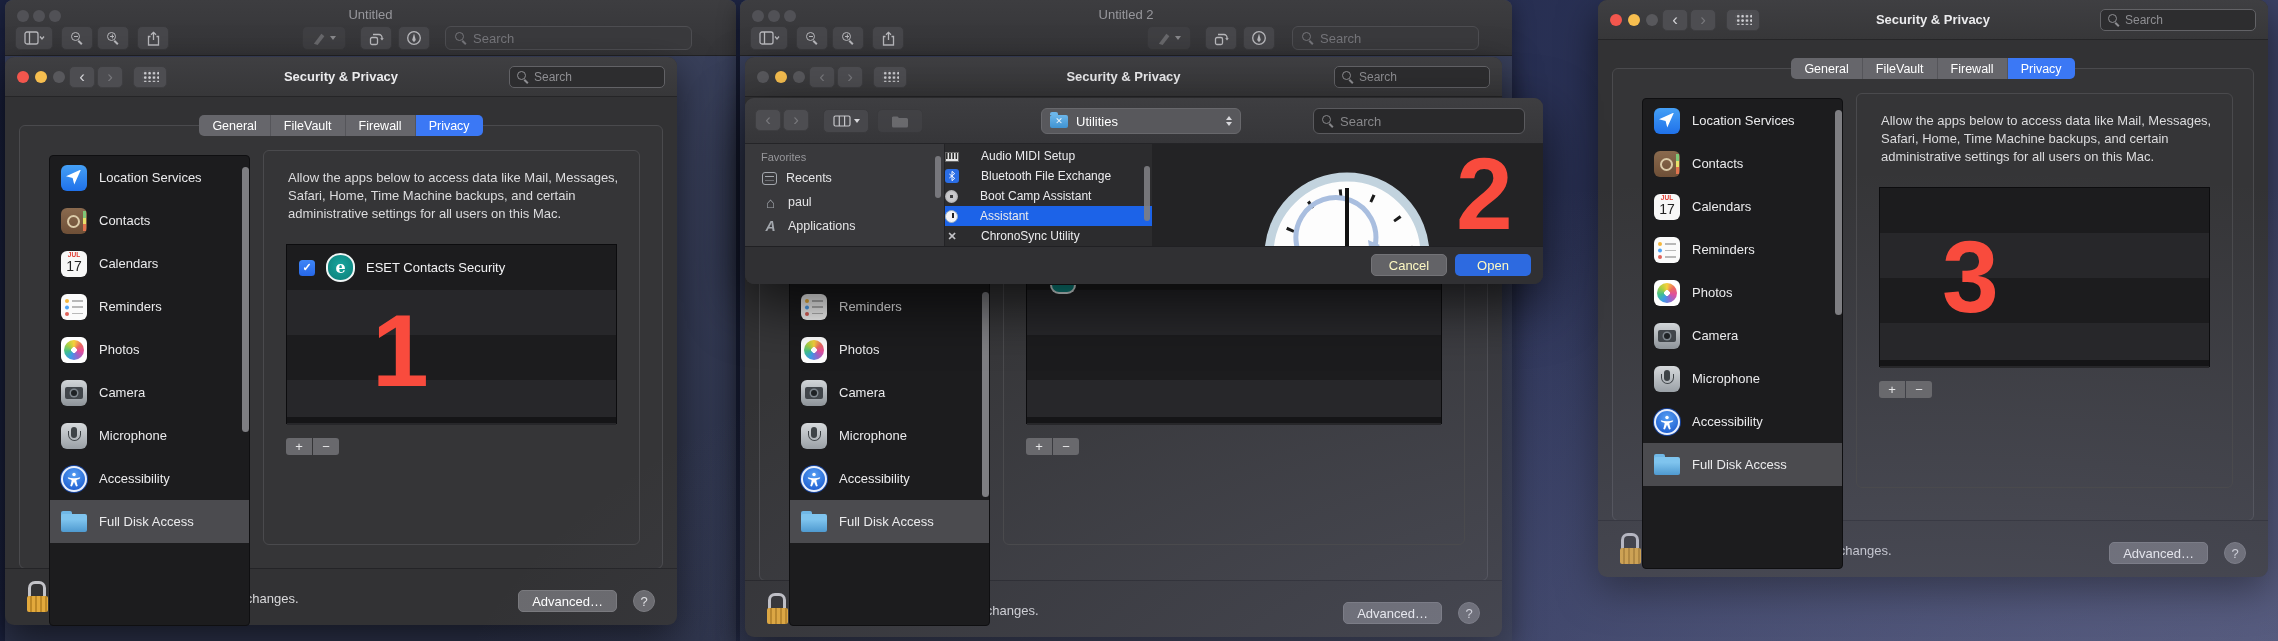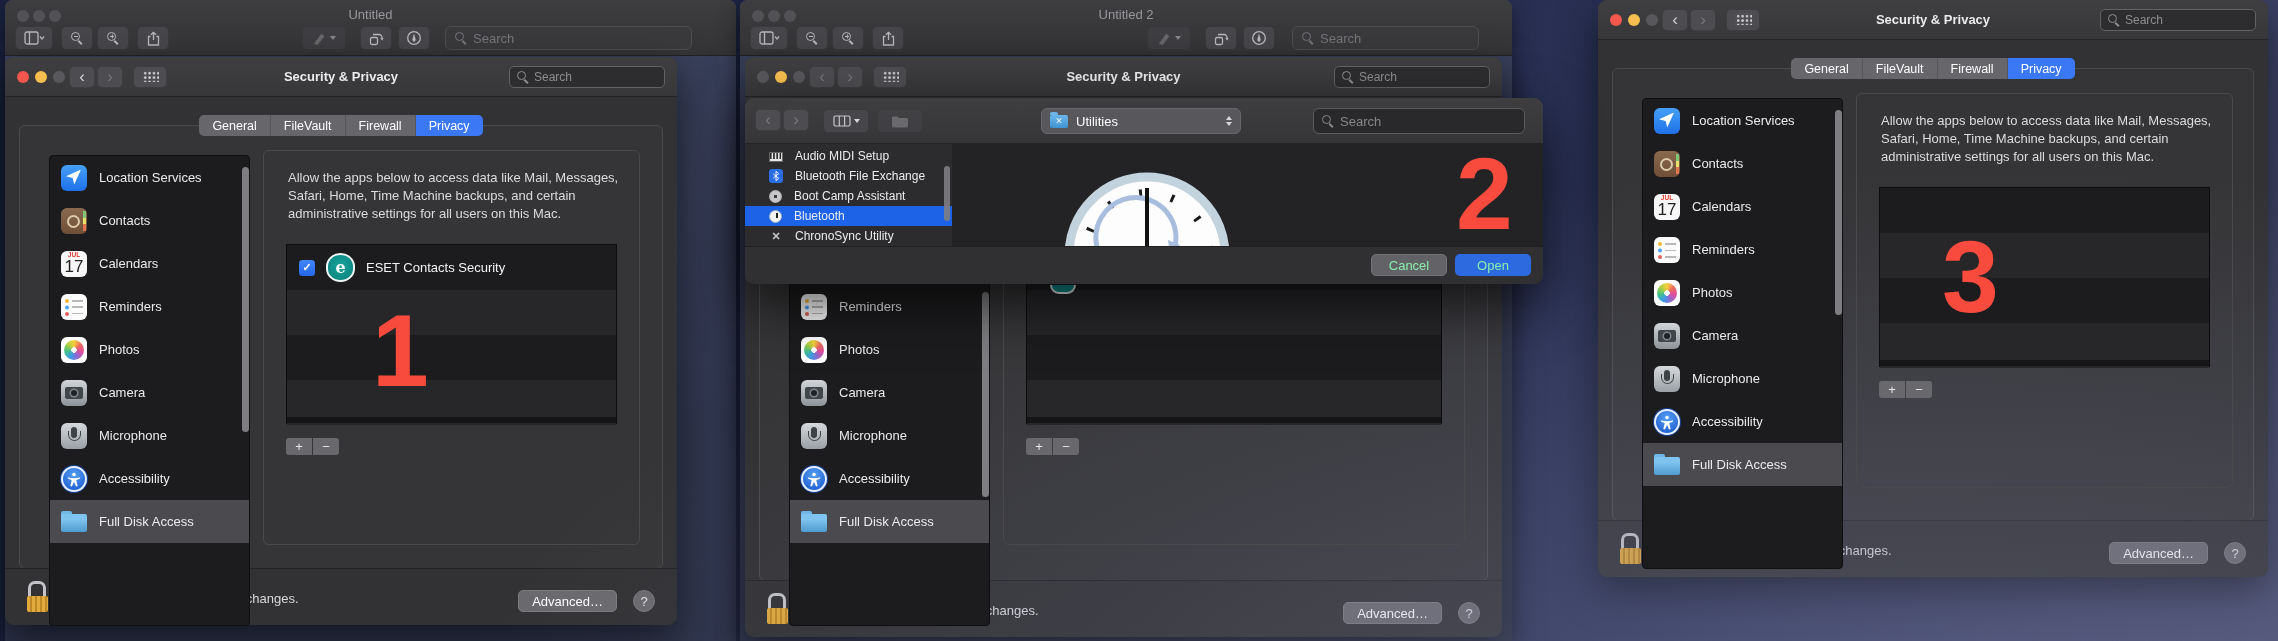--- a/index.html
+++ b/index.html
@@ -64,21 +64,21 @@
 .helpbtn{position:absolute;right:22px;bottom:13px;width:22px;height:22px;border-radius:50%;background:#6a6a6e;border:1px solid #7a7a7e;color:#e3e3e5;font-size:13px;display:flex;align-items:center;justify-content:center;}
 
 .ic{width:26px;height:26px;border-radius:6px;position:relative;flex:none;}
 .ic-loc{background:linear-gradient(#45a0f6,#1f71ea);}
 .ic-loc::after{content:"";position:absolute;left:5px;top:5px;width:15px;height:15px;background:#fff;clip-path:polygon(0% 45%,100% 0%,55% 100%,44% 56%);}
 .ic-con{background:linear-gradient(#8a6a4e,#6e4f37);}
 .ic-con::before{content:"";position:absolute;left:6px;top:7px;width:9px;height:9px;border:2.5px solid #dbcba9;border-radius:50%;}
 .ic-con::after{content:"";position:absolute;right:1.5px;top:3px;width:3px;height:20px;background:linear-gradient(#7fc777 0 33%,#e8e26a 33% 66%,#e2744f 66%);}
 .ic-cal{background:#f7f7f7;overflow:hidden;text-align:center;}
 .calm{display:block;font-size:6.5px;line-height:8px;color:#e03a30;font-weight:700;}
-.cald{display:block;font-size:17px;line-height:15px;color:#222;font-weight:500;}
+.cald{display:block;font-size:14px;line-height:15px;color:#222;font-weight:500;}
 .ic-rem{background:#fbfbfb;}
 .ic-rem::before{content:"";position:absolute;left:4px;top:5px;width:4px;height:4px;border-radius:50%;background:#f6b73c;box-shadow:0 6.5px 0 #4da3f5,0 13px 0 #e0635a;}
 .ic-rem::after{content:"";position:absolute;left:11px;top:6px;right:4px;height:15px;background:repeating-linear-gradient(#b9b9b9 0 1.5px,transparent 1.5px 6.5px);}
 .ic-pho{background:#fff;}
 .ic-pho::after{content:"";position:absolute;left:3px;top:3px;width:20px;height:20px;border-radius:50%;
  background:radial-gradient(circle,#fff 2.6px,transparent 3px),conic-gradient(#f6d13b,#ec6a5e,#e04f9e,#8e6ad0,#3d9be9,#41c08d,#a6cf44,#f6d13b);}
 .ic-cam{background:linear-gradient(#d2d6d9,#8d9399);}
 .ic-cam::before{content:"";position:absolute;left:4px;top:7px;width:18px;height:12px;border-radius:2px;background:#41464b;}
 .ic-cam::after{content:"";position:absolute;left:10px;top:10px;width:6px;height:6px;border-radius:50%;background:#1e2225;box-shadow:0 0 0 1.5px #7e868d;}
 .ic-mic{background:linear-gradient(#d6d9dc,#9aa0a6);}
@@ -102,32 +102,32 @@
 .ic-utils::after{content:"✕";position:absolute;left:0;right:0;top:0;bottom:0;color:#eaf4fb;font-size:9px;line-height:13px;text-align:center;}
 .dsearch{position:absolute;left:568px;top:10px;width:212px;height:26px;background:#29292b;border:1px solid #5a5a5e;border-radius:6px;display:flex;align-items:center;gap:6px;padding:0 8px;color:#87878a;font-size:13px;}
 .dlgcols{position:absolute;top:46px;bottom:38px;left:0;right:0;display:flex;}
 .favcol{width:200px;background:#39393c;border-right:1px solid #232326;position:relative;padding-top:4px;}
 .favhdr{font-size:11px;color:#97979b;padding-left:16px;height:18px;line-height:18px;}
 .favitem{height:24px;display:flex;align-items:center;gap:9px;padding-left:17px;font-size:12.5px;color:#e4e4e6;}
 .fi{width:17px;height:17px;flex:none;display:flex;align-items:center;justify-content:center;color:#a3a7ad;font-size:15px;line-height:1;}
 .fi-rec{border:1.5px solid #a3a7ad;border-radius:3px;width:15px;height:13px;background:repeating-linear-gradient(#a3a7ad 1.5px,transparent 2.5px 5px) content-box;padding:2px;}
 .fi-app{font-weight:700;font-style:italic;font-size:14px;}
 .filecol{width:207px;background:#2c2c2e;position:relative;overflow:hidden;padding-top:2px;}
-.frow{height:20px;display:flex;align-items:center;gap:12px;padding-left:24px;font-size:12px;color:#ececee;white-space:nowrap;}
+.frow{height:20px;display:flex;align-items:center;gap:22px;padding-left:0;font-size:12px;color:#ececee;white-space:nowrap;}
 .frow.sel{background:#1c63e8;}
 .fl{width:14px;height:14px;flex:none;position:relative;display:flex;align-items:center;justify-content:center;}
 .fl-ami{border:1px solid #666;background:#e6e6e6;height:10px;margin-top:1px;background-image:linear-gradient(90deg,#2c2c2c 1.4px,transparent 1.4px);background-size:3.2px 5.5px;background-repeat:repeat-x;}
 .fl-bt{background:#2a6de5;border-radius:3px;}
 .fl-bc{width:13px;height:13px;border-radius:50%;background:radial-gradient(circle,#3c3c3e 1.6px,#c9c9cc 2px 4.4px,#8b8b8f);}
 .fl-ch{width:13px;height:13px;border-radius:50%;background:#f4f4f6;border:1px solid #9fb3c2;}
 .fl-ch::after{content:"";position:absolute;left:6px;top:2.5px;width:1.5px;height:5px;background:#222;}
 .fl-col{color:#c3c3c7;font-size:11px;font-weight:700;}
 .prevcol{flex:1;background:#232325;position:relative;overflow:hidden;}
 .dlgfoot{position:absolute;left:0;right:0;bottom:0;height:38px;background:#303033;border-top:1px solid #202023;border-radius:0 0 9px 9px;}
-.btn{position:absolute;bottom:8px;height:22px;width:76px;border:none;border-radius:5px;color:#86efac;font-size:13px;font-family:inherit;display:flex;align-items:center;justify-content:center;}
+.btn{position:absolute;bottom:8px;height:22px;width:76px;border:none;border-radius:5px;color:#fef9c3;font-size:13px;font-family:inherit;display:flex;align-items:center;justify-content:center;}
 .cancelb{right:96px;background:#636367;border:1px solid #737377;}
 .openb{right:12px;background:#2d6ae0;}
 .vthumb{position:absolute;width:6px;border-radius:3px;background:#7e7e83;opacity:.9;}
 
 .annot{position:absolute;z-index:9;font-size:102px;font-weight:600;line-height:1;color:#f94b3d;}
 svg{display:block;}
 </style>
 </head>
 <body>
 
@@ -456,40 +456,56 @@
             <span class="tri up"></span>
             <span class="tri dn"></span>
           </span>
       </div>
       <div class="dsearch">
         <span class="mgi"></span>
         <span>Search</span>
         </div>
     </div>
     <div class="dlgcols">
+      <div class="favcol">
+        <div class="favhdr">Favorites</div>
+        <div class="favitem">
+            <span class="fi fi-rec"></span>
+            <span>Recents</span>
+          </div>
+        <div class="favitem">
+            <span class="fi">⌂</span>
+            <span>paul</span>
+          </div>
+        <div class="favitem">
+            <span class="fi fi-app">A</span>
+            <span>Applications</span>
+          </div>
+        <span class="vthumb" style="right:3px;top:12px;height:42px"></span>
+      </div>
       <div class="filecol">
         <div class="frow">
             <span class="fl fl-ami"></span>
             <span>Audio MIDI Setup</span>
           </div>
         <div class="frow">
             <span class="fl fl-bt">
               <svg width="8" height="12" viewBox="0 0 12 16">
                 <path d="M6 1v14l4-3.5L2 5m4-4l4 3.5L2 11" stroke="#fff" stroke-width="1.4" fill="none"></path>
               </svg>
             </span>
             <span>Bluetooth File Exchange</span>
           </div>
         <div class="frow">
             <span class="fl fl-bc"></span>
             <span>Boot Camp Assistant</span>
           </div>
         <div class="frow sel">
             <span class="fl fl-ch"></span>
-            <span>Bluetooth</span>
+            <span>Assistant</span>
           </div>
         <div class="frow">
             <span class="fl fl-col">✕</span>
             <span>ChronoSync Utility</span>
           </div>
 
         <span class="vthumb" style="right:2px;top:22px;height:55px"></span>
       </div>
       <div class="prevcol">
         <svg style="position:absolute;left:110px;top:26px" width="170" height="170" viewBox="0 0 170 170">

